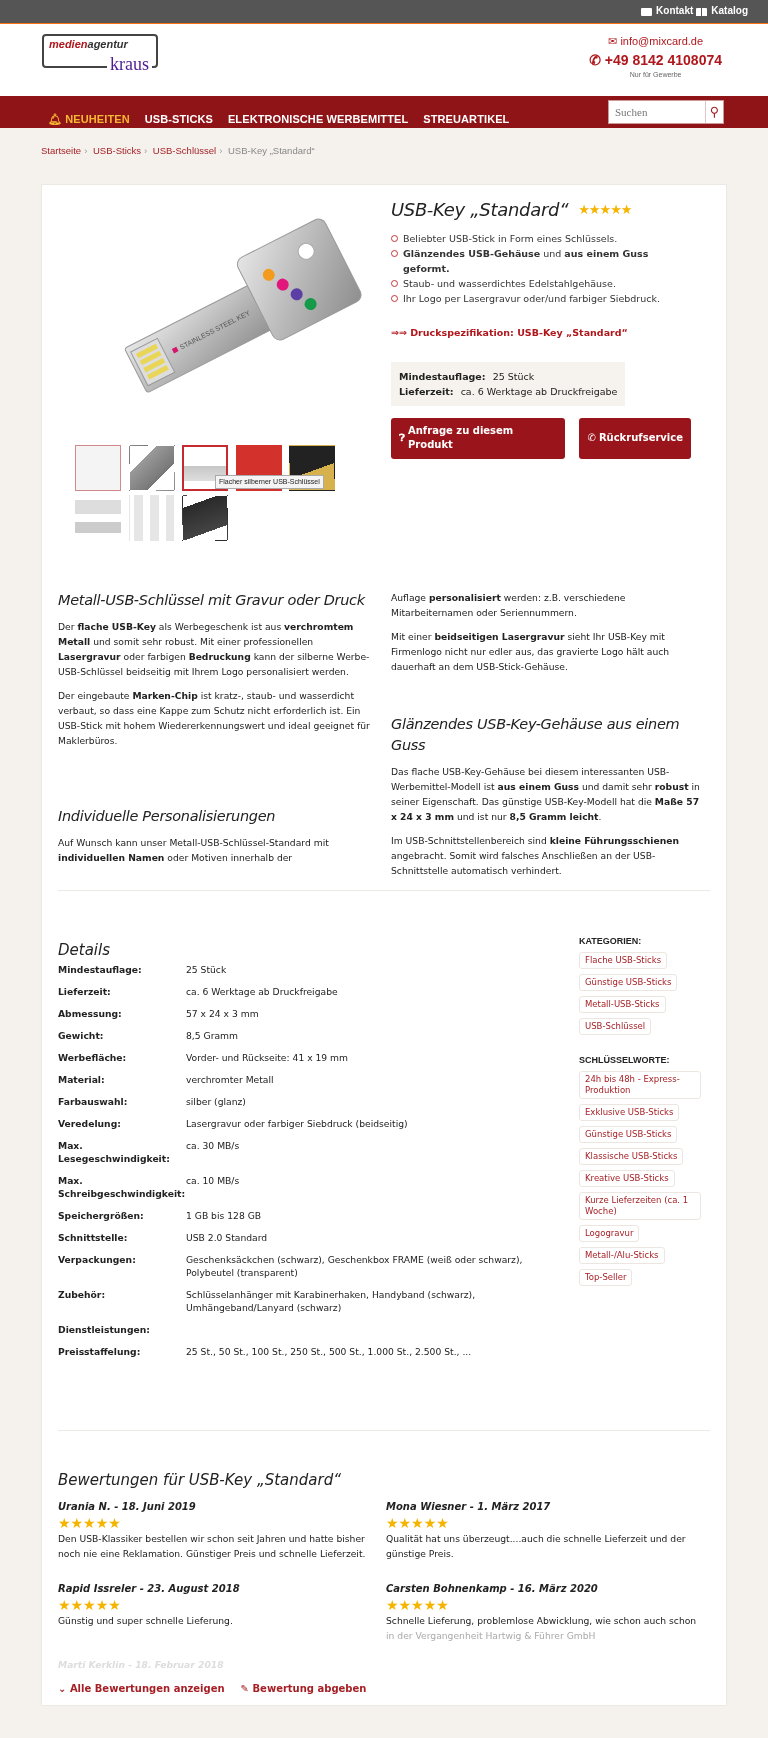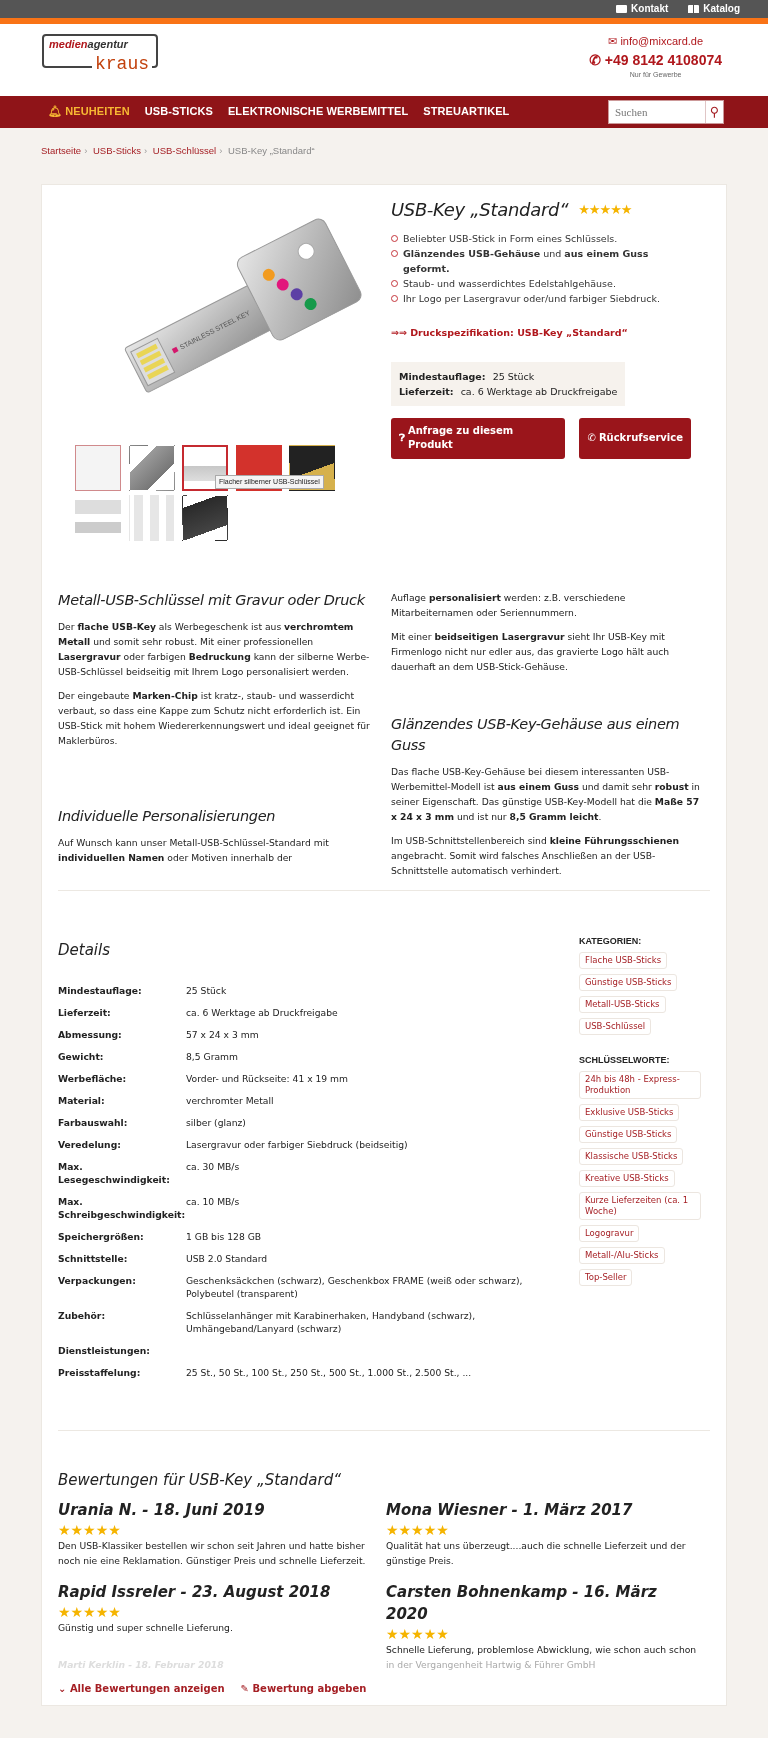--- a/index.html
+++ b/index.html
@@ -6,44 +6,44 @@
   html, body { width: 768px; }
   body {
     font-family: "DejaVu Sans", sans-serif;
     background: #f5f2ee;
     color: #222;
     font-size: 10px;
     line-height: 1.45;
   }
   a { color: #a51f24; text-decoration: none; }
   .topbar {
-    height: 24px; background: #555555; border-bottom: 6px solid #f97316;
+    height: 24px; background: #555555; border-bottom: 1px solid #f97316;
     display: flex; justify-content: flex-end; align-items: center;
-    padding-right: 28px; gap: 20px;
+    padding-right: 20px; gap: 3px;
   }
   .topbar a { color: #fff; font-size: 10px; font-weight: bold; display: flex; align-items: center; gap: 4px; font-family: "Liberation Sans", sans-serif; }
   .topbar .ic { display: inline-block; width: 11px; height: 8px; background: #fff; border-radius: 1px; }
   .topbar .ic.book { width: 11px; height: 8px; border-radius: 1px 1px 0 0; background: linear-gradient(90deg,#fff 45%, #555 45%, #555 55%, #fff 55%); }
 
   .header { height: 72px; background: #fff; position: relative; }
   .logo {
     position: absolute; left: 42px; top: 10px; width: 116px; height: 34px;
     border: 2px solid #444; border-radius: 4px; background: #fff;
   }
   .logo .l1 { position: absolute; left: 5px; top: 1px; font-size: 11px; font-weight: bold; font-style: italic; font-family: "Liberation Sans", sans-serif; }
   .logo .l1 .red { color: #b0171c; }
   .logo .l1 .dark { color: #333; }
-  .logo .l2 { position: absolute; right: 4px; bottom: -7px; font-size: 18px; font-family: Liberation Mono, monospace; color: #c2410c; background: #fff; padding: 0 3px; line-height: 1; }
+  .logo .l2 { position: absolute; right: 4px; bottom: -7px; font-size: 18px; font-family: Liberation Serif, serif; color: #4c1d95; background: #fff; padding: 0 3px; line-height: 1; }
   .contact { position: absolute; right: 46px; top: 10px; text-align: center; font-family: "Liberation Sans", sans-serif; }
   .contact .mail { color: #b0171c; font-size: 11px; }
   .contact .phone { color: #b0171c; font-size: 14px; font-weight: bold; }
   .contact .note { color: #666; font-size: 7px; }
 
   .nav {
-    height: 32px; background: #8f1418; display: flex; align-items: center; padding-left: 48px; position: relative;
+    height: 32px; background: #8f1418; display: flex; align-items: flex-end; padding-left: 48px; position: relative;
   }
   .nav a { color: #fff; font-weight: bold; font-size: 11px; margin-right: 15px; font-family: "Liberation Sans", sans-serif; letter-spacing: 0.1px; }
   .nav a.new { color: #f7b733; }
   .search {
     position: absolute; right: 44px; top: 4px; width: 116px; height: 24px; background: #fff; display: flex; border: 1px solid #c99;
   }
   .search input { border: none; outline: none; width: 96px; font-size: 11px; padding-left: 6px; color: #555; font-family: Liberation Serif, serif; background: #fff; }
   .search .btn { width: 22px; border-left: 1px solid #e0c6c6; display: flex; align-items: center; justify-content: center; color: #a51f24; font-weight: bold; font-size: 13px; }
 
   .crumbs { padding: 16px 41px 0; height: 56px; font-size: 9.5px; font-family: "Liberation Sans", sans-serif; color: #888; }
@@ -76,35 +76,35 @@
   .descs { position: absolute; left: 16px; top: 405px; width: 640px; }
   .col { position: absolute; width: 315px; }
   .col.left { left: 0; top: 0; }
   .col.right { left: 333px; top: 0; }
   h2.sec { font-size: 14.5px; font-style: italic; font-weight: normal; color: #222; letter-spacing: -0.3px; margin-bottom: 8px; }
   .col p { font-size: 9.2px; line-height: 15px; margin-bottom: 9px; color: #222; }
 
   .divider { position: absolute; left: 16px; right: 16px; height: 1px; background: #ece8e2; }
 
   .details { position: absolute; left: 16px; top: 755px; width: 490px; }
-  .details h2 { font-size: 15px; font-style: italic; font-weight: normal; margin-bottom: 22px; }
+  .details h2 { font-size: 15px; font-style: italic; font-weight: normal; margin-bottom: 1px; }
   .drow { display: flex; font-size: 9.2px; line-height: 13px; margin-bottom: 9px; }
   .drow .k { width: 128px; font-weight: bold; flex: 0 0 128px; padding-right: 4px; }
   .drow .v { flex: 1; color: #222; }
 
   .side { position: absolute; left: 537px; top: 750px; width: 125px; }
   .side h4 { font-size: 9px; font-weight: bold; margin-bottom: 4px; font-family: "Liberation Sans", sans-serif; }
   .tag { display: inline-block; border: 1px solid #ece6e0; border-radius: 3px; padding: 2px 5px; font-size: 8.5px; color: #a51f24; margin-bottom: 5px; line-height: 11px; }
   .tag.wide { width: 122px; }
   .side .grp { margin-bottom: 14px; }
 
   .reviews { position: absolute; left: 16px; top: 1285px; width: 640px; }
   .reviews h2 { font-size: 15px; font-style: italic; font-weight: normal; margin-bottom: 8px; }
   .rev { position: absolute; width: 315px; }
-  .rev .who { font-size: 15px; font-style: italic; font-weight: bold; color: #222; }
+  .rev .who { font-size: 10px; font-style: italic; font-weight: bold; color: #222; }
   .rev .rstars { color: #f5b400; font-size: 14px; letter-spacing: 0px; line-height: 16px; }
   .rev .txt { font-size: 9.2px; line-height: 15px; color: #222; }
   .rev .txt .fade { color: #aaa; }
   .faded { color: #ddd; font-size: 9.2px; font-style: italic; font-weight: bold; position: absolute; }
   .rev-actions { position: absolute; left: 0; top: 260px; display: flex; gap: 16px; font-size: 10px; font-weight: bold; }
   .rev-actions a { color: #a51f24; }
 </style>
 </head>
 <body>
 

